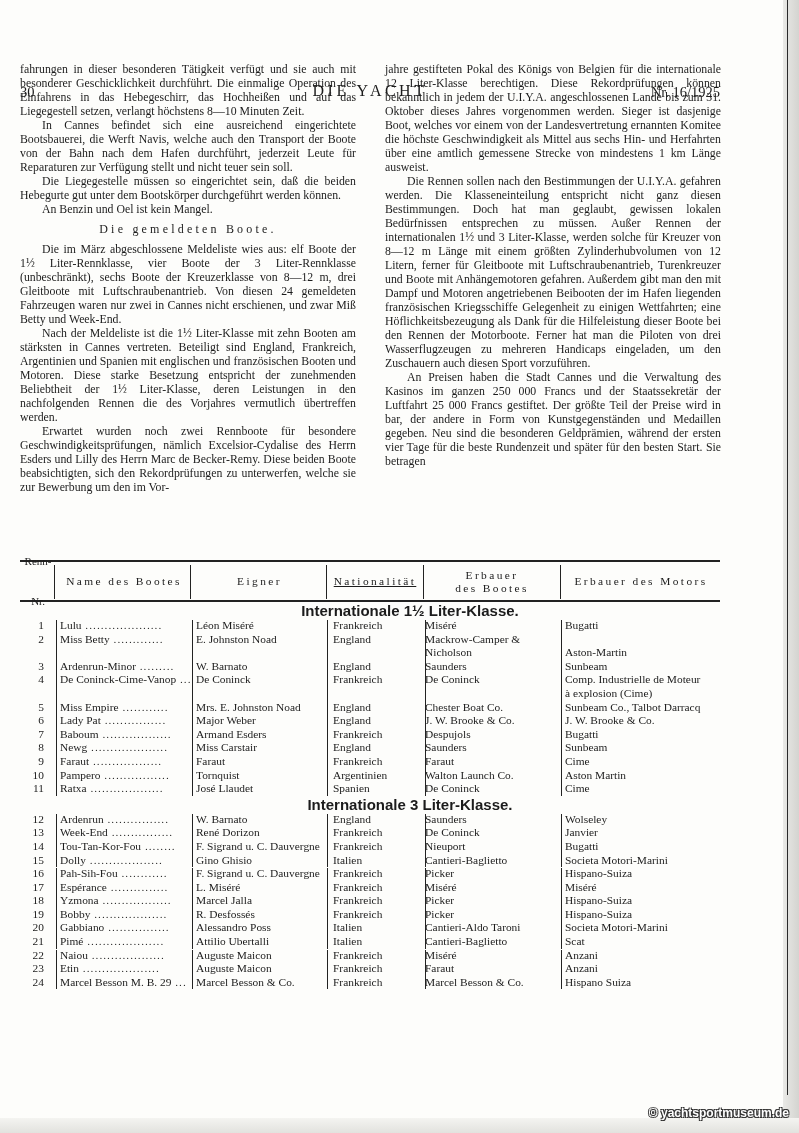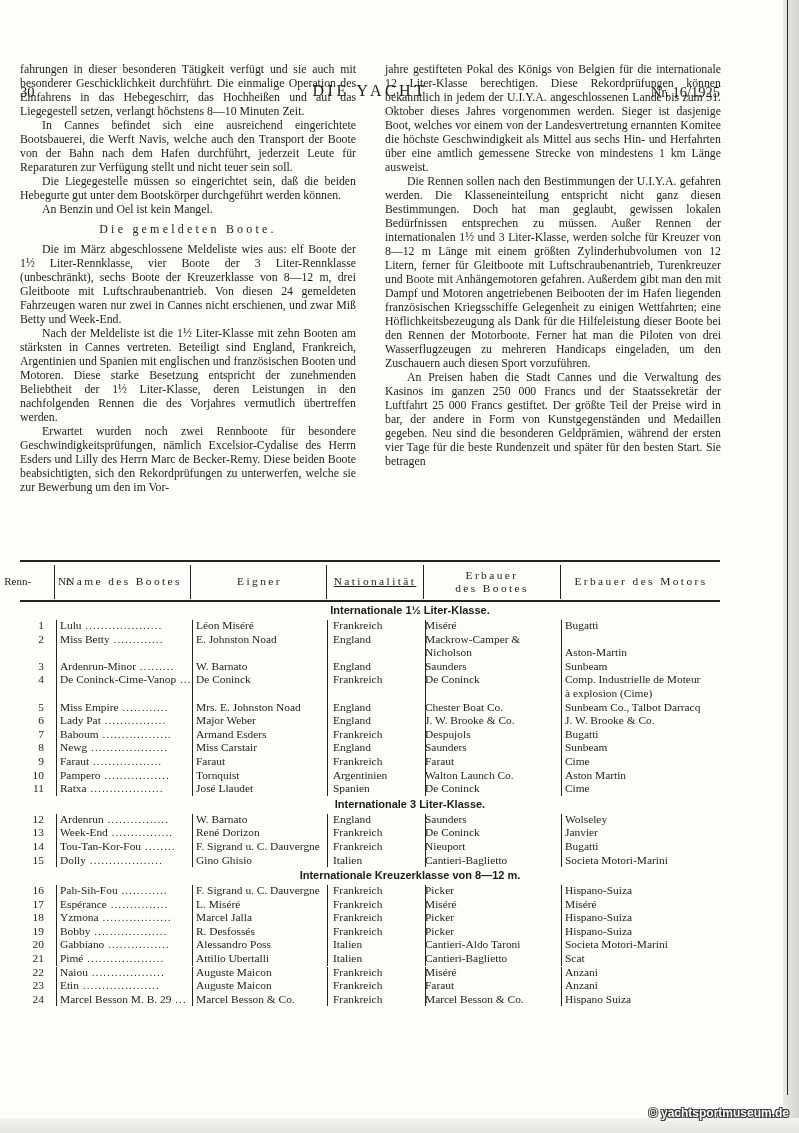--- a/index.html
+++ b/index.html
@@ -53,21 +53,21 @@
   }
   .th {
     position: absolute; top: 0; height: 37px; display: flex; align-items: center; justify-content: center;
     text-align: center; letter-spacing: 2.4px; font-size: 11.4px; line-height: 13px;
   }
   .th.no { letter-spacing: 0; font-size: 11px; }
   .vsep { position: absolute; top: 2px; width: 1px; height: 34px; background: #222; }
 
   .group-title {
     text-align: center; font-family: "Liberation Sans", "DejaVu Sans", sans-serif;
-    font-weight: bold; font-size: 11px; height: 17px; line-height: 17px; padding-left: 80px;
+    font-weight: bold; font-size: 15px; height: 17px; line-height: 17px; padding-left: 80px;
   }
   .group-body { position: relative; }
   .row { position: relative; height: 13.6px; }
   .row.tall { height: 27.2px; }
   .cell { position: absolute; top: 0; white-space: nowrap; }
   .c-no { left: 0; width: 24px; text-align: right; }
   .c-name { left: 40px; width: 136px; overflow: hidden; }
   .c-owner { left: 176px; width: 133px; }
   .c-nat { left: 313px; width: 90px; }
   .c-builder { left: 405px; width: 134px; }
@@ -109,21 +109,21 @@
 <div class="col right">
   <p class="noindent">jahre gestifteten Pokal des Königs von Belgien für die internationale 12 Liter-Klasse berechtigen. Diese Rekordprüfungen können bekanntlich in jedem der U.I.Y.A. angeschlossenen Lande bis zum 31. Oktober dieses Jahres vorgenommen werden. Sieger ist dasjenige Boot, welches vor einem von der Landesvertretung ernannten Komitee die höchste Geschwindigkeit als Mittel aus sechs Hin- und Herfahrten über eine amtlich gemessene Strecke von mindestens 1 km Länge ausweist.</p>
   <p>Die Rennen sollen nach den Bestimmungen der U.I.Y.A. gefahren werden. Die Klasseneinteilung entspricht nicht ganz diesen Bestimmungen. Doch hat man geglaubt, gewissen lokalen Bedürfnissen entsprechen zu müssen. Außer Rennen der internationalen 1½ und 3 Liter-Klasse, werden solche für Kreuzer von 8—12 m Länge mit einem größten Zylinderhubvolumen von 12 Litern, ferner für Gleitboote mit Luftschraubenantrieb, Turenkreuzer und Boote mit Anhängemotoren gefahren. Außerdem gibt man den mit Dampf und Motoren angetriebenen Beibooten der im Hafen liegenden französischen Kriegsschiffe Gelegenheit zu einigen Wettfahrten; eine Höflichkeitsbezeugung als Dank für die Hilfeleistung dieser Boote bei den Rennen der Motorboote. Ferner hat man die Piloten von drei Wasserflugzeugen zu mehreren Handicaps eingeladen, um den Zuschauern auch diesen Sport vorzuführen.</p>
   <p>An Preisen haben die Stadt Cannes und die Verwaltung des Kasinos im ganzen 250 000 Francs und der Staatssekretär der Luftfahrt 25 000 Francs gestiftet. Der größte Teil der Preise wird in bar, der andere in Form von Kunstgegenständen und Medaillen gegeben. Neu sind die besonderen Geldprämien, während der ersten vier Tage für die beste Rundenzeit und später für den besten Start. Sie betragen</p>
 </div>
 
 <div class="rule-top"></div>
 
 <div class="table-wrap">
   <div class="thead">
-    <div class="th no" style="left:0;width:36px;flex-direction:row;gap:27px;">
+    <div class="th no" style="left:0;width:36px;flex-direction:column;gap:27px;">
       <span>Renn-</span>
       <span>Nr.</span>
     </div>
     <div class="vsep" style="left:34px"></div>
     <div class="th" style="left:36px;width:136px;">Name des Bootes</div>
     <div class="vsep" style="left:170px"></div>
     <div class="th" style="left:172px;width:135px;">Eigner</div>
     <div class="vsep" style="left:306px"></div>
     <div class="th" style="left:307px;width:96px;text-decoration:underline;">Nationalität</div>
     <div class="vsep" style="left:403px"></div>
@@ -267,21 +267,20 @@
           <span class="cell c-nat"><span>Italien</span></span>
           <span class="cell c-builder"><span>Cantieri-Baglietto</span></span>
           <span class="cell c-motor"><span>Societa Motori-Marini</span></span>
         </div>
         <div class="gline" style="left: 36px; height: 53.4px;"></div>
         <div class="gline" style="left: 172px; height: 53.4px;"></div>
         <div class="gline" style="left: 307px; height: 53.4px;"></div>
         <div class="gline" style="left: 405px; height: 53.4px;"></div>
         <div class="gline" style="left: 541px; height: 53.4px;"></div>
       </div>
-      <div class="group-title">Internationale Kreuzerklasse von 8—12 m.</div>
       <div class="group-body">
         <div class="row">
           <span class="cell c-no"><span>16</span></span>
           <span class="cell c-name"><span>Pah-Sih-Fou</span><span class="dots"> ............</span></span>
           <span class="cell c-owner"><span>F. Sigrand u. C. Dauvergne</span></span>
           <span class="cell c-nat"><span>Frankreich</span></span>
           <span class="cell c-builder"><span>Picker</span></span>
           <span class="cell c-motor"><span>Hispano-Suiza</span></span>
         </div>
         <div class="row">

